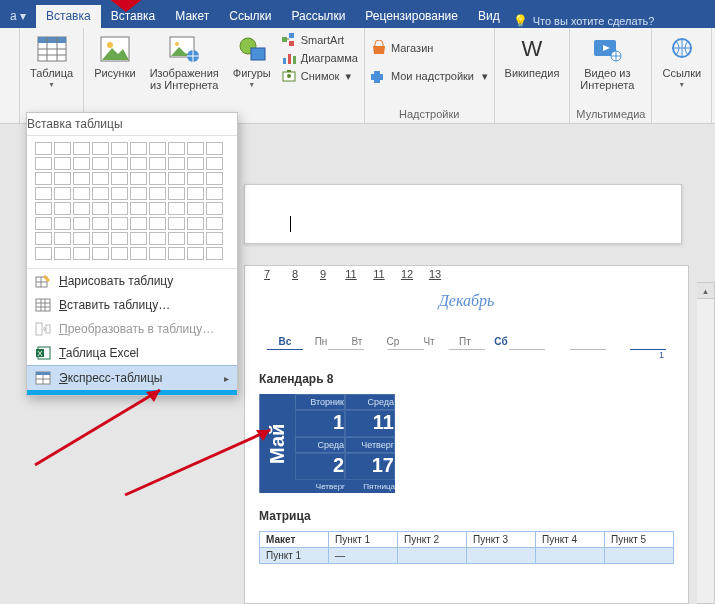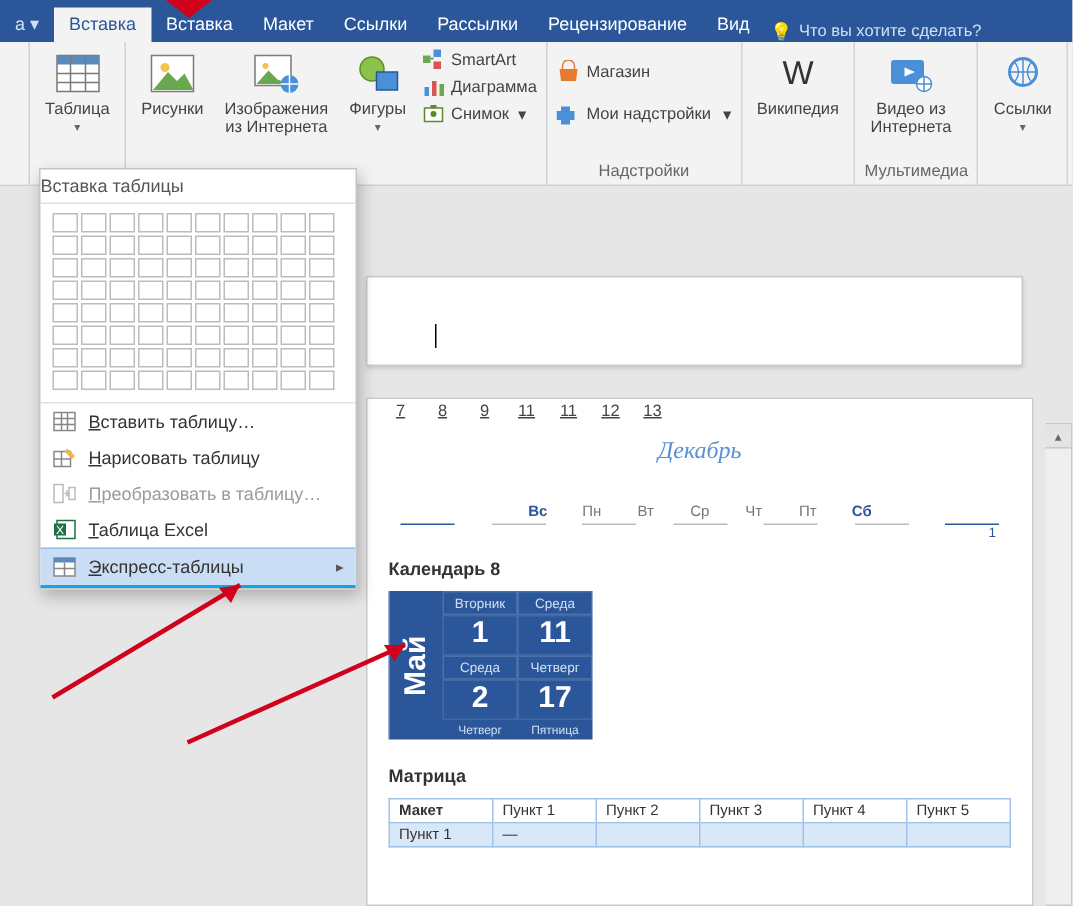--- a/index.html
+++ b/index.html
@@ -40,21 +40,21 @@
 
   
   .tblpanel { position: absolute; left: 26px; top: 112px; width: 212px; background: #fff;
     border: 1px solid #c5c5c5; box-shadow: 2px 4px 10px rgba(0,0,0,.25); z-index: 30; }
   .tblpanel .hd { padding: 4px 0; font-size: 12px; color: #555; border-bottom: 1px solid #e0e0e0;}
   .cellgrid { padding: 6px 8px; }
   .cellgrid .row { display: flex; gap: 2px; margin-bottom: 2px; }
   .cellgrid .c { width: 17px; height: 13px; border: 1px solid #bcbcbc; background: #fff; }
   .menu { border-top: 1px solid #e0e0e0; }
   .menu .mi { display: flex; align-items: center; gap: 8px; padding: 4px 8px; font-size: 12px; color: #333; }
-  .menu .mi.hover { background: #c9def5; border-top:1px solid #9bbde0; border-bottom:2px solid #0ea5e9; }
+  .menu .mi.hover { background: #c9def5; border-top:1px solid #9bbde0; border-bottom:5px solid #0ea5e9; }
   .menu .mi.dis { color: #9a9a9a; }
   .menu .mi .ic { width: 16px; height: 16px; display:flex; align-items:center; justify-content:center; }
   .menu .mi .arrow { margin-left: auto; font-size: 10px; color: #555; }
 
   
   .arrow1 { position: absolute; left: 30px; top: 380px; z-index: 40;}
   .arrow2 { position: absolute; left: 120px; top: 420px; z-index: 40;}
 
   
   .docwrap { position: absolute; left: 230px; right: 0; top: 124px; bottom: 0; background: #e6e6e6; }
@@ -66,35 +66,35 @@
     border:1px solid #c9c9c9; display:flex; align-items:center; font-size:11px; color:#444;
     padding: 0 8px; gap: 0; }
   .ruler span { width: 28px; text-align: center; text-decoration: underline; }
 
   .gallery { position: absolute; left: 14px; top: 158px; right: 26px; bottom: 0; background: #fff;
     border:1px solid #c9c9c9; border-top: none; padding: 10px 14px; overflow: hidden; }
   .ghdr { font-size: 12px; font-weight: 600; color: #333; margin: 4px 0 8px; }
   .cal3 { height: 70px; position: relative; margin-bottom: 10px; }
   .cal3 .month { text-align: center; color: #5a8fd6; font-family: Georgia, serif; font-style: italic;
     font-size: 16px; margin-bottom: 26px; }
-  .cal3 .days { display: flex; justify-content: center; font-size: 10px; padding: 0 8px; margin-bottom: 2px;}
+  .cal3 .days { display: flex; justify-content: flex-start; font-size: 10px; padding: 0 8px; margin-bottom: 2px;}
   .cal3 .days .d { color: #777; width: 36px; text-align:center; }
   .cal3 .days .d.we { color: #2b579a; font-weight: 600; }
   .cal3 .bars { display: flex; justify-content: space-between; padding: 0 8px; }
   .cal3 .bars div { width: 36px; border-top: 1px solid #bbb; height: 14px; position:relative; }
   .cal3 .bars div.we { border-top: 1px solid #2b579a; }
   .cal3 .bars div span { position:absolute; right:2px; top:0; font-size:9px; color:#2b579a;}
 
   .cal4 { margin: 6px 0 12px; }
   .cal4 .tile { display: inline-flex; background: #2b579a; color: #fff; }
   .cal4 .mcol { display:flex; align-items:center; justify-content:center; padding: 4px 6px;
     writing-mode: vertical-rl; transform: rotate(180deg); font-size: 20px; font-weight: 700;
     border-right: 1px solid rgba(255,255,255,.25); }
   .cal4 .grid { display: grid; grid-template-columns: 50px 50px; grid-auto-rows: auto;
-    font-size: 9px; text-align:center; }
+    font-size: 9px; text-align:right; }
   .cal4 .grid .h { padding: 2px 0; color: #cfe0f2; border:1px solid rgba(255,255,255,.15);}
   .cal4 .grid .n { font-size: 20px; font-weight:700; padding: 0 0 2px; border:1px solid rgba(255,255,255,.1);}
   .cal4 .grid .f { padding: 2px 0; font-size:8px; color:#cfe0f2;}
 
   .matrix { font-size: 11px; color:#333; }
   .matrix table { border-collapse: collapse; width: 100%; margin-top: 4px; }
   .matrix th, .matrix td { border: 1px solid #9fc2e8; padding: 2px 6px; font-size: 10px; text-align:left; font-weight:400;}
   .matrix th.first { font-weight:600;}
   .matrix tr:nth-child(2) td { background: #d9e8f7; }
 
@@ -409,39 +409,39 @@
         <div class="c"></div>
         <div class="c"></div>
         <div class="c"></div>
         <div class="c"></div>
       </div>
     </div>
   <div class="menu">
     <div class="mi">
       <div class="ic">
           <svg width="16" height="14">
+            <rect x="1" y="3" width="11" height="10" fill="#fff" stroke="#888"></rect>
+            <line x1="1" y1="8" x2="12" y2="8" stroke="#888"></line>
+            <line x1="6" y1="3" x2="6" y2="13" stroke="#888"></line>
+            <path d="M10 1 l5 5 -2 2 -5 -5 z" fill="#f0b44a"></path>
+          </svg>
+        </div>
+      <span><span class="under">Н</span><span>арисовать таблицу</span></span>
+    </div>
+    <div class="mi">
+      <div class="ic">
+          <svg width="16" height="14">
             <rect x="1" y="1" width="14" height="12" fill="#fff" stroke="#888"></rect>
             <line x1="1" y1="5" x2="15" y2="5" stroke="#888"></line>
             <line x1="1" y1="9" x2="15" y2="9" stroke="#888"></line>
             <line x1="6" y1="1" x2="6" y2="13" stroke="#888"></line>
             <line x1="10" y1="1" x2="10" y2="13" stroke="#888"></line>
           </svg>
         </div>
       <span><span class="under">В</span><span>ставить таблицу…</span></span>
-    </div>
-    <div class="mi">
-      <div class="ic">
-          <svg width="16" height="14">
-            <rect x="1" y="3" width="11" height="10" fill="#fff" stroke="#888"></rect>
-            <line x1="1" y1="8" x2="12" y2="8" stroke="#888"></line>
-            <line x1="6" y1="3" x2="6" y2="13" stroke="#888"></line>
-            <path d="M10 1 l5 5 -2 2 -5 -5 z" fill="#f0b44a"></path>
-          </svg>
-        </div>
-      <span><span class="under">Н</span><span>арисовать таблицу</span></span>
     </div>
     <div class="mi dis">
       <div class="ic">
           <svg width="16" height="14">
             <rect x="1" y="1" width="6" height="12" fill="#fff" stroke="#bbb"></rect>
             <path d="M8 7 h3 m0 0 l-2 -2 m2 2 l-2 2" stroke="#bbb" fill="none"></path>
             <rect x="11" y="3" width="4" height="8" fill="#fff" stroke="#bbb"></rect>
           </svg>
         </div>
       <span><span class="under">П</span><span>реобразовать в таблицу…</span></span>

